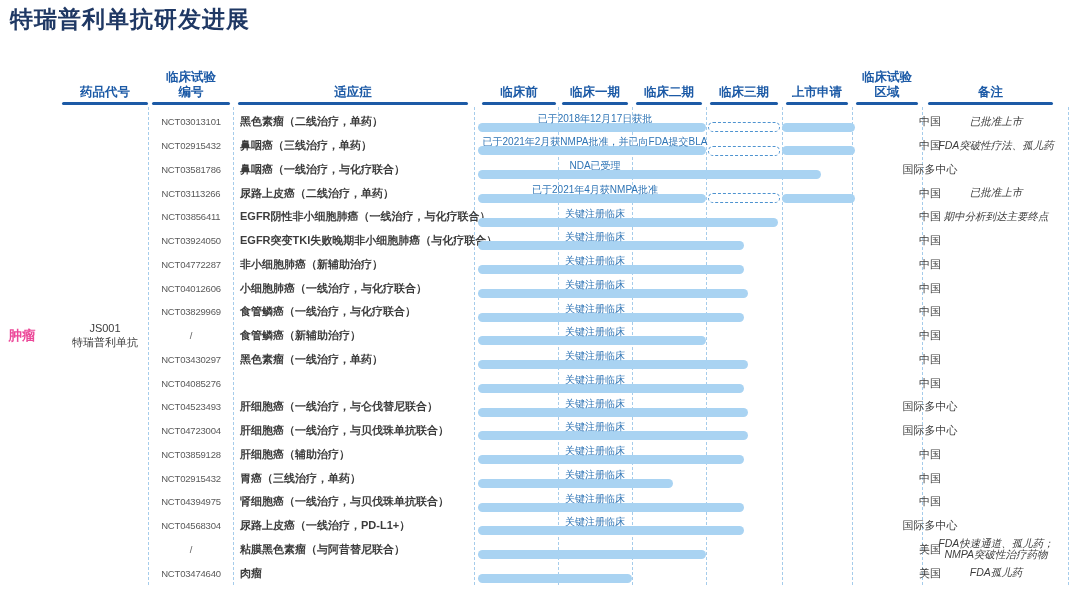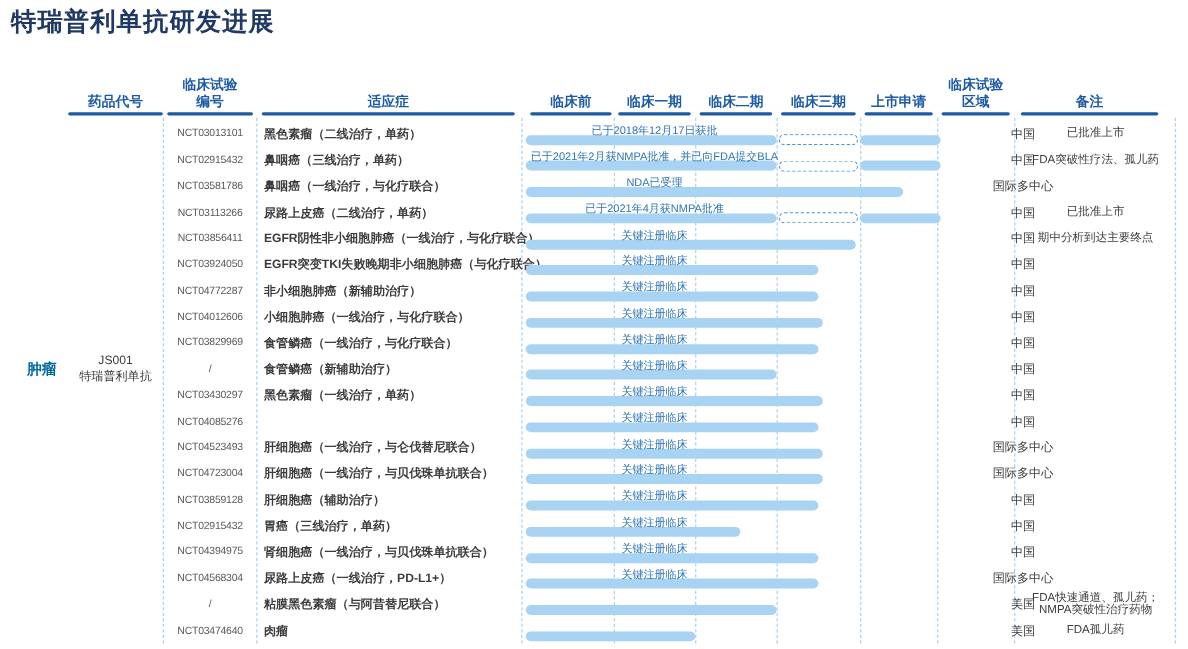--- a/index.html
+++ b/index.html
@@ -21,33 +21,33 @@
   }
   .hline{position:absolute;top:102px;height:3px;background:#1C5AA6;border-radius:2px;}
   
   .vline{position:absolute;top:107px;height:478px;width:0;border-left:1px dashed #A5CCEB;}
   .rows{position:absolute;left:0;top:110px;width:1080px;}
   .row{position:relative;width:1080px;height:23.75px;}
   .cell{position:absolute;top:0;height:100%;display:flex;align-items:center;color:#3C3C3C;}
   .nct{left:150px;width:82px;justify-content:center;font-size:9.5px;color:#5A5A5A;letter-spacing:-0.2px;}
   .indication{left:240px;width:234px;font-size:11px;font-weight:600;white-space:nowrap;}
   .region{left:852px;width:70px;justify-content:center;font-size:11px;margin-left:43px;}
-  .note{left:922px;width:148px;justify-content:center;font-size:10.5px;text-align:center;white-space:pre-line;line-height:1.08;}
+  .note{left:922px;width:148px;justify-content:center;font-size:10.5px;text-align:center;white-space:pre-line;line-height:1.08;font-style:italic;}
   .bar{position:absolute;top:12.5px;height:9px;background:#A9D3F2;border-radius:4.5px;}
   .bar-label{
     position:absolute;left:478px;width:234px;top:1.5px;text-align:center;
     font-size:10px;font-weight:normal;color:#2E74B5;white-space:nowrap;overflow:visible;
   }
   .skip-box{
     position:absolute;top:12px;height:10px;border:1.2px dashed #4E93D0;
     border-radius:5px;background:#ffffff;
   }
   
-  .group-cat{position:absolute;left:16px;top:327px;width:44px;text-align:center;
-    font-size:13.5px;font-weight:bold;color:#0369a1;}
+  .group-cat{position:absolute;left:0;top:327px;width:44px;text-align:center;
+    font-size:13.5px;font-weight:bold;color:#ec4899;}
   .drug-code{position:absolute;left:58px;top:322px;width:94px;text-align:center;
     font-size:11px;color:#3C3C3C;line-height:1.25;}
 </style>
 </head>
 <body>
 
 <div class="slide">
 
   <div class="title">特瑞普利单抗研发进展</div>
 

